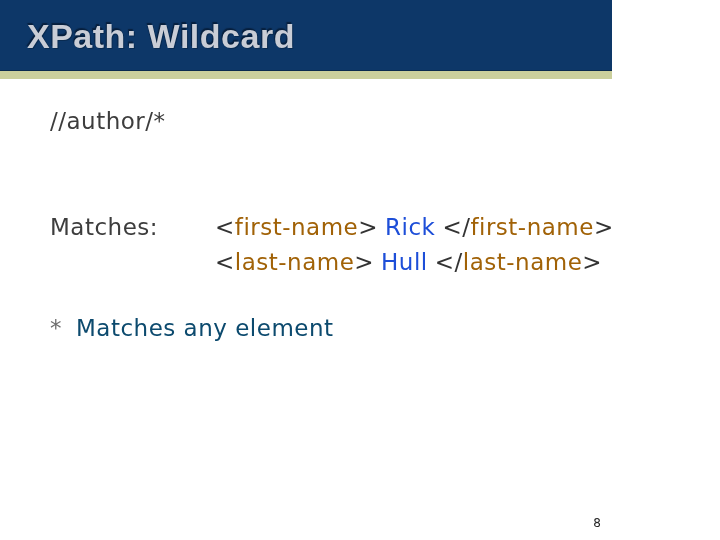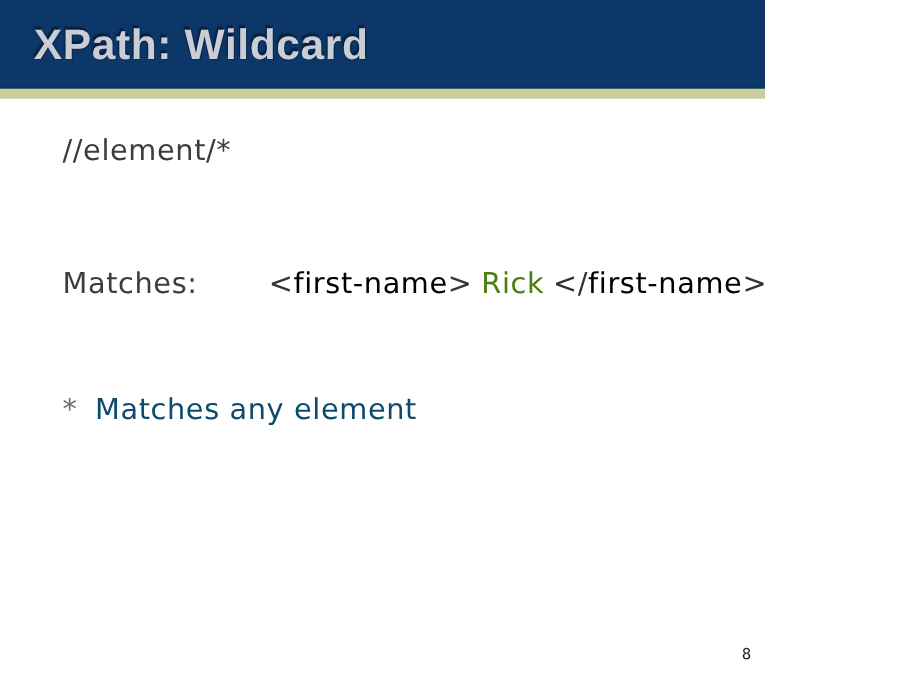--- a/index.html
+++ b/index.html
@@ -60,28 +60,28 @@
     position: absolute;
     left: 50px;
     top: 210px;
   }
   .result-output {
     position: absolute;
     left: 215px;
     top: 210px;
   }
   .tag-name {
-    color: #000000;
+    color: #a16207;
     margin-top: 32px;
   }
   .tag-bracket {
     color: #333333;
   }
   .tag-value {
-    color: #4d7c0f;
+    color: #1d4ed8;
     padding: 0 7px;
   }
   .note-line {
     position: absolute;
     left: 50px;
     top: 311px;
   }
   .note-bullet {
     color: #6e6e6e;
     margin-right: 14px;
@@ -103,27 +103,30 @@
 <body>
 
 <div class="slide">
 
   <div class="slide-header">
     <div class="slide-title">XPath: Wildcard</div>
   </div>
 
   <div class="accent-band"></div>
 
-  <div class="body-text xpath-expression">//element/*</div>
+  <div class="body-text xpath-expression">//author/*</div>
 
   <div class="body-text result-label">Matches:</div>
 
   <div class="body-text result-output">
     <div class="result-line">
       <span class="tag-bracket">&lt;</span><span class="tag-name">first-name</span><span class="tag-bracket">&gt;</span><span class="tag-value">Rick</span><span class="tag-bracket">&lt;/</span><span class="tag-name">first-name</span><span class="tag-bracket">&gt;</span>
+    </div>
+    <div class="result-line">
+      <span class="tag-bracket">&lt;</span><span class="tag-name">last-name</span><span class="tag-bracket">&gt;</span><span class="tag-value">Hull</span><span class="tag-bracket">&lt;/</span><span class="tag-name">last-name</span><span class="tag-bracket">&gt;</span>
     </div>
   </div>
 
   <div class="body-text note-line">
     <span class="note-bullet">*</span><span class="note-text">Matches any element</span>
   </div>
 
   <div class="page-number">8</div>
 
 </div>

